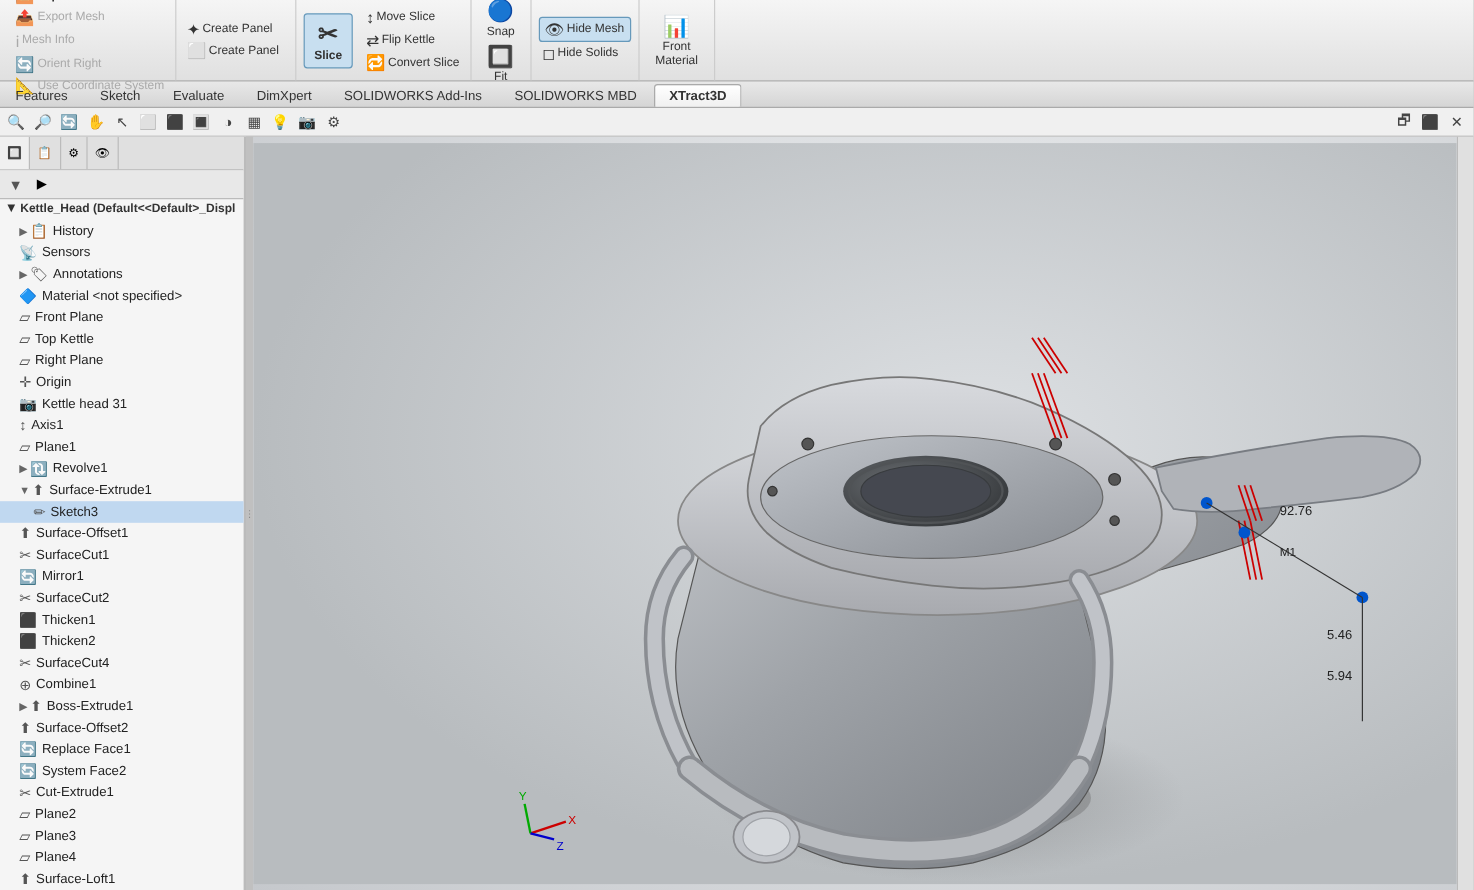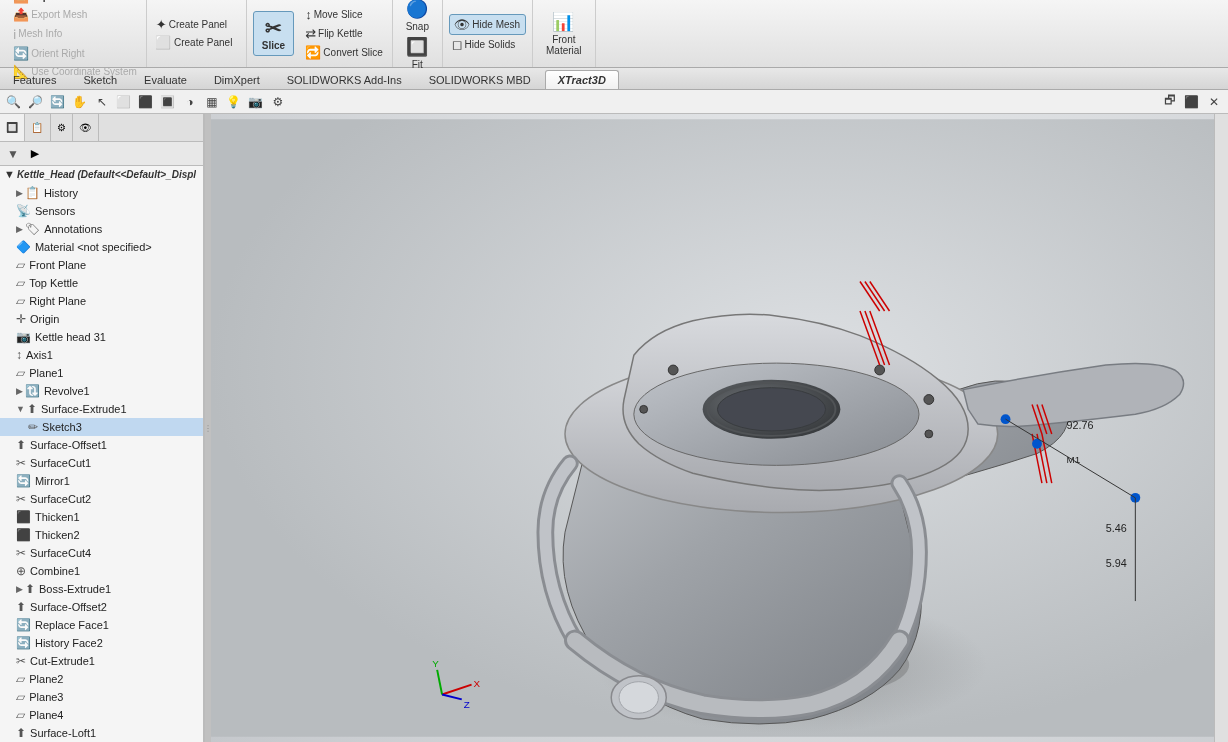--- a/index.html
+++ b/index.html
@@ -108,21 +108,20 @@
       font-size: 11px;
       color: #333;
       background: transparent;
       margin-right: 1px;
     }
     .tab.active {
       background: linear-gradient(to bottom, #ffffff, #f0f0f0);
       border-color: #aaa;
       border-bottom-color: #f0f0f0;
       font-weight: bold;
-      font-style: italic;
     }
 
     
     #icon-bar {
       height: 24px;
       background: #f0f0f0;
       border-bottom: 1px solid #bbb;
       display: flex;
       align-items: center;
       padding: 0 4px;
@@ -380,21 +379,21 @@
       <div class="lp-tab">📋</div>
       <div class="lp-tab">⚙</div>
       <div class="lp-tab">👁</div>
     </div>
     <div id="left-panel-tools">
       <span class="filter-icon">▼</span>
       <div class="lp-tool-btn">▶</div>
     </div>
     <div class="tree-header">
       <span>▼</span>
-      <span style="font-size:10px; overflow:hidden; white-space:nowrap;font-style:italic;">Kettle_Head (Default&lt;&lt;Default&gt;_Displ</span>
+      <span style="font-size:10px; overflow:hidden; white-space:nowrap;">Kettle_Head (Default&lt;&lt;Default&gt;_Displ</span>
     </div>
     <div id="tree">
 
       <div class="tree-item tree-indent-1">
         <span class="expand">▶</span>
         <span class="icon">📋</span>
         <span>History</span>
       </div>
       <div class="tree-item tree-indent-1">
         <span class="icon">📡</span>
@@ -491,21 +490,21 @@
       <div class="tree-item tree-indent-1">
         <span class="icon">⬆</span>
         <span>Surface-Offset2</span>
       </div>
       <div class="tree-item tree-indent-1">
         <span class="icon">🔄</span>
         <span>Replace Face1</span>
       </div>
       <div class="tree-item tree-indent-1">
         <span class="icon">🔄</span>
-        <span>History Face2</span>
+        <span>System Face2</span>
       </div>
       <div class="tree-item tree-indent-1">
         <span class="icon">✂</span>
         <span>Cut-Extrude1</span>
       </div>
       <div class="tree-item tree-indent-1">
         <span class="icon">▱</span>
         <span>Plane2</span>
       </div>
       <div class="tree-item tree-indent-1">

